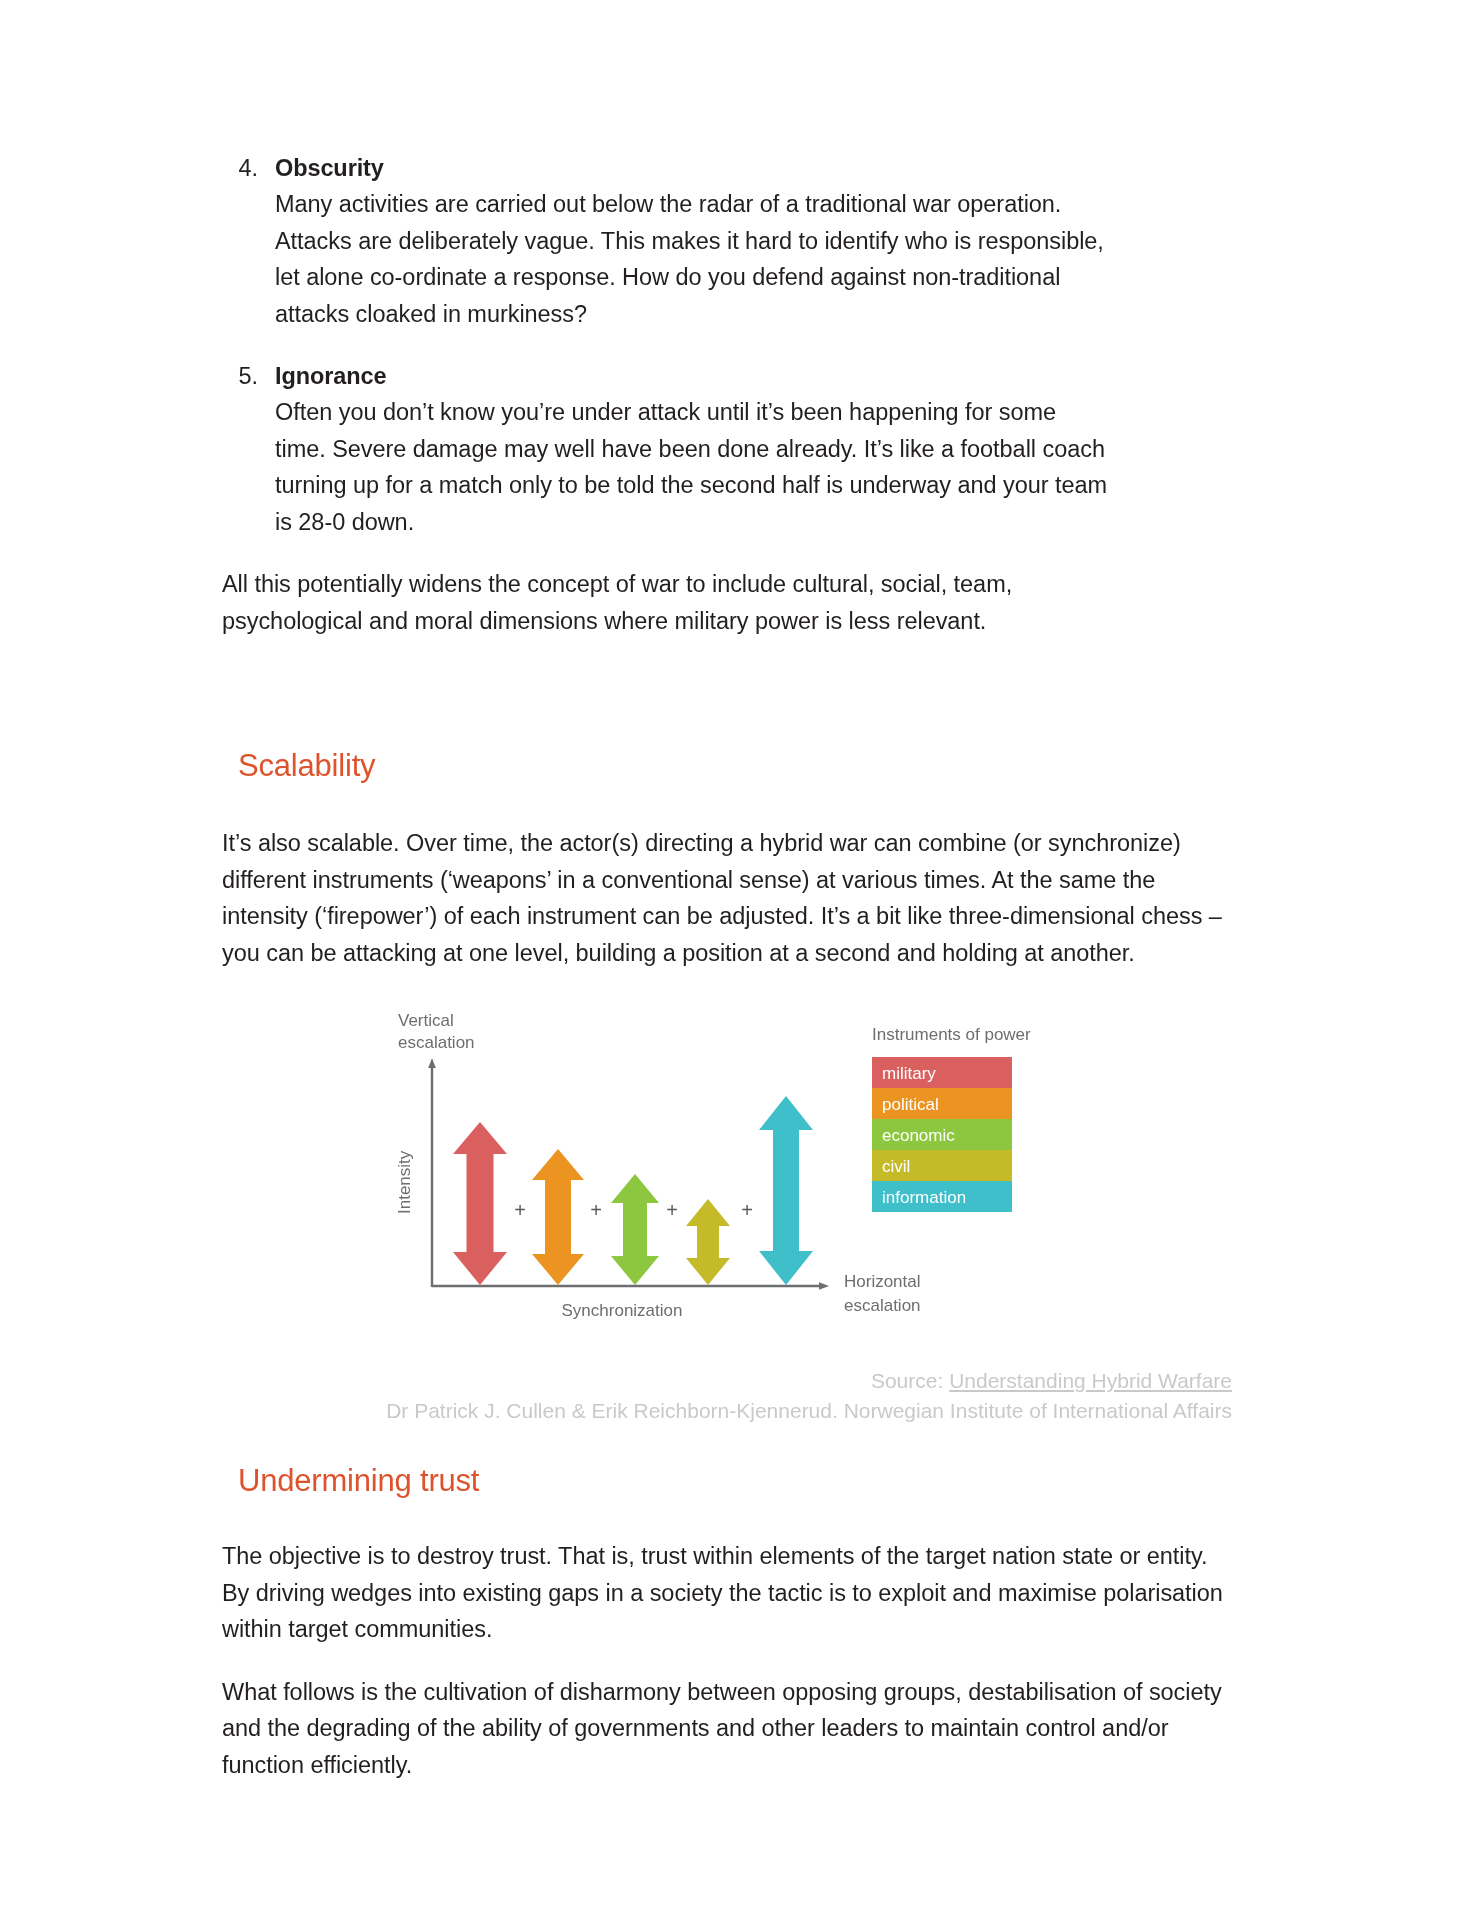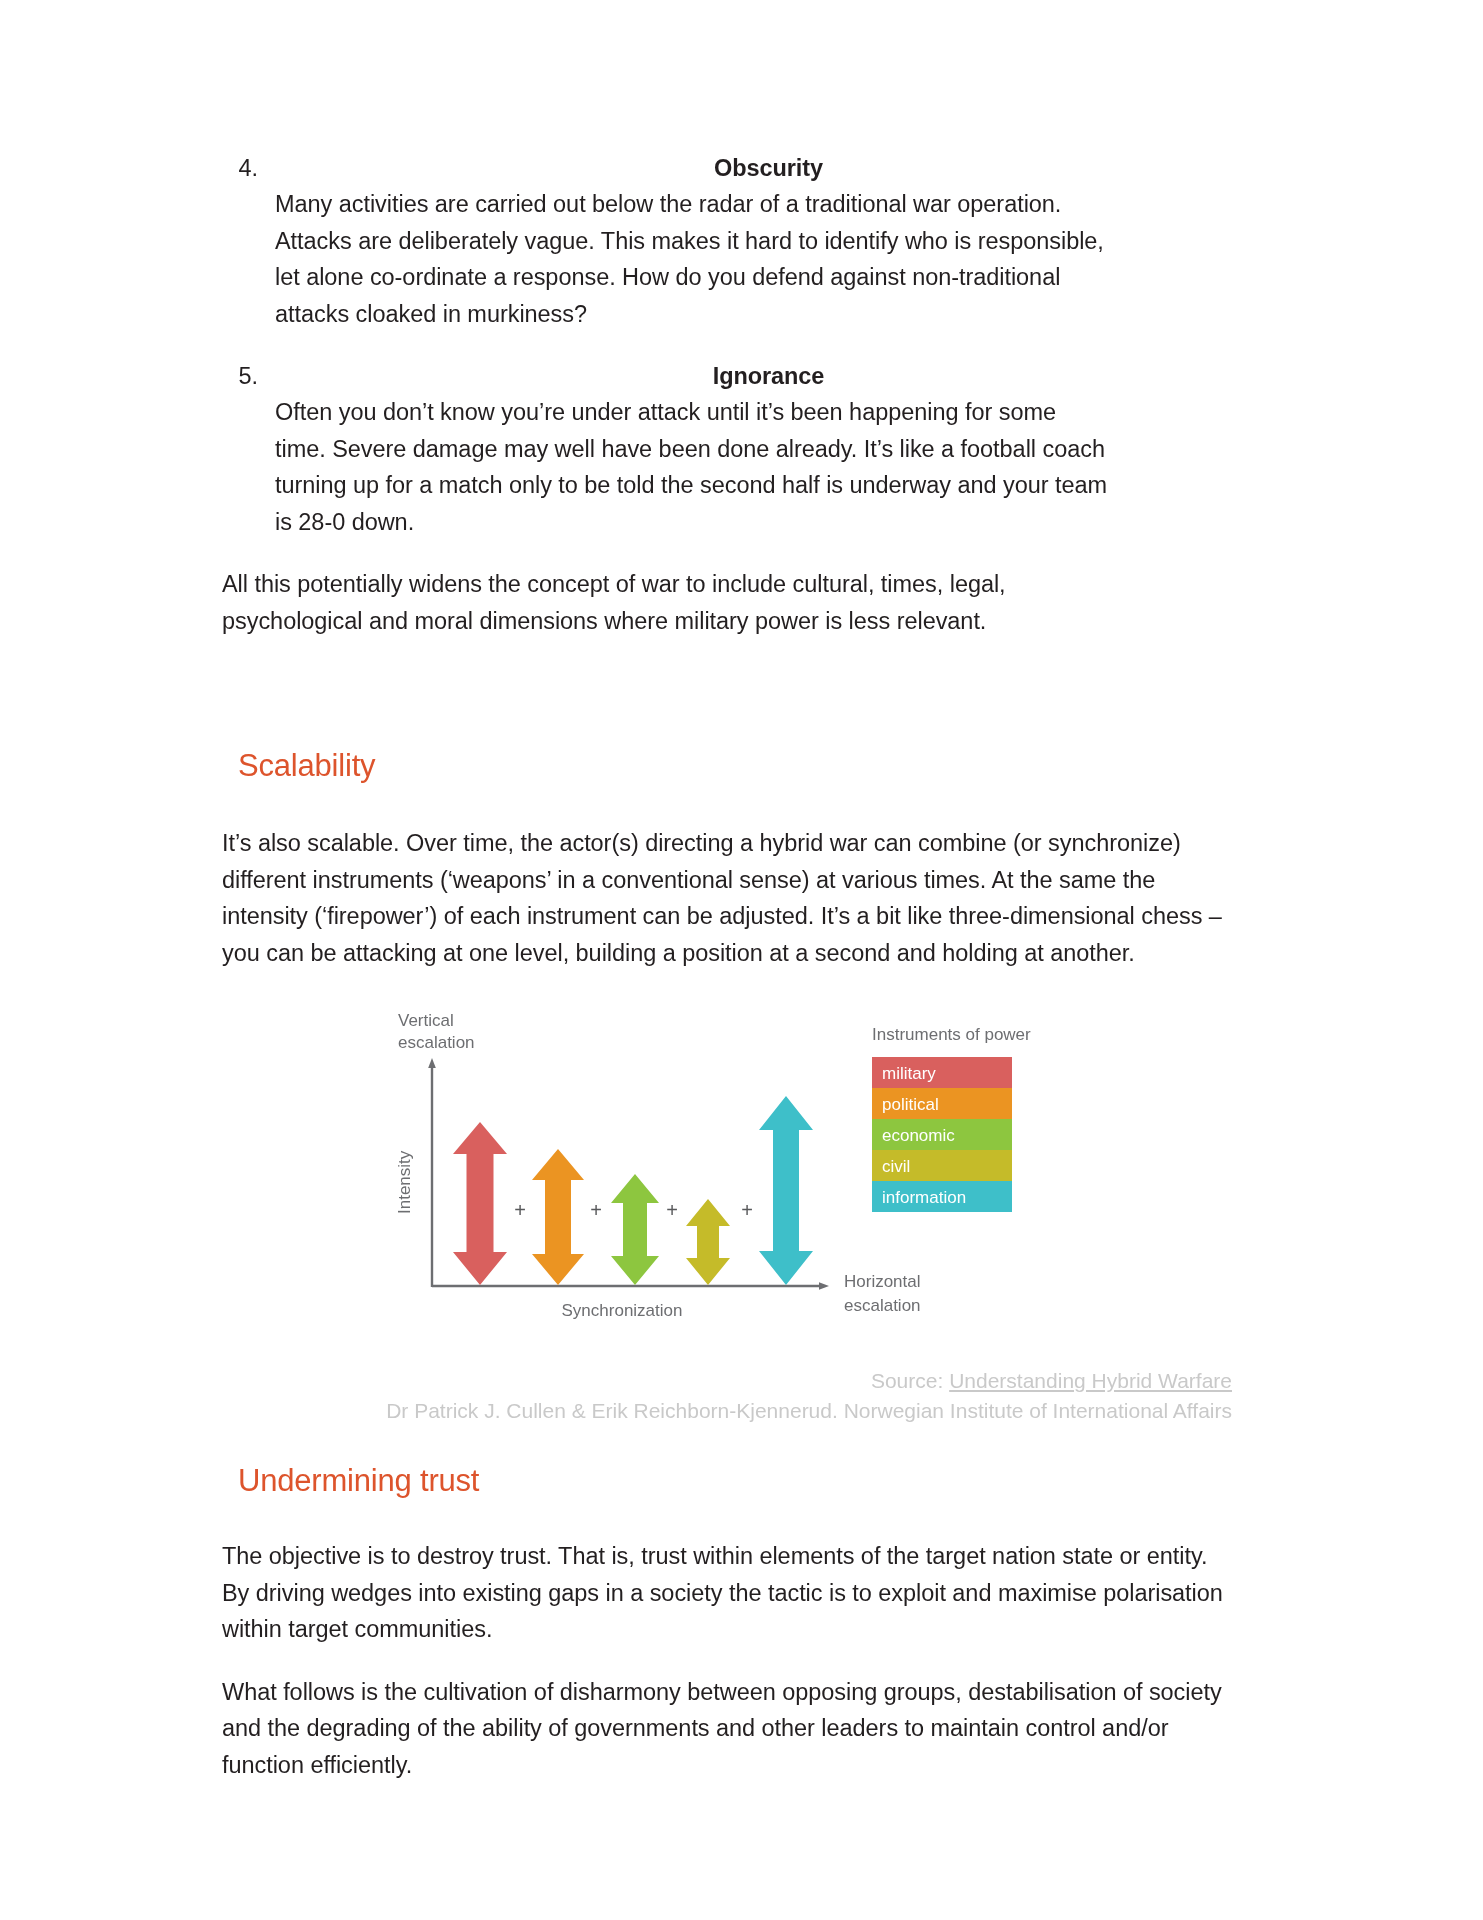--- a/index.html
+++ b/index.html
@@ -49,21 +49,20 @@
     font-size: 23.5px;
     line-height: 36px;
     color: #231f20;
   }
   .item-title {
     font-size: 23.5px;
     line-height: 36px;
     font-weight: bold;
     color: #231f20;
     letter-spacing: -0.1px;
-    text-align: center;
   }
   .item-body {
     font-size: 23.5px;
     line-height: 36.5px;
     color: #231f20;
     letter-spacing: -0.05px;
     max-width: 835px;
   }
 
   
@@ -133,21 +132,21 @@
         <div class="item-title">Obscurity</div>
         <div class="item-body">Many activities are carried out below the radar of a traditional war operation. Attacks are deliberately vague. This makes it hard to identify who is responsible, let alone co-ordinate a response. How do you defend against non-traditional attacks cloaked in murkiness?</div>
       </li>
       <li>
         <span class="marker">5.</span>
         <div class="item-title">Ignorance</div>
         <div class="item-body">Often you don’t know you’re under attack until it’s been happening for some time. Severe damage may well have been done already. It’s like a football coach turning up for a match only to be told the second half is underway and your team is 28-0 down.</div>
       </li>
     </ol>
 
-    <p class="body narrow">All this potentially widens the concept of war to include cultural, times, legal, psychological and moral dimensions where military power is less relevant.</p>
+    <p class="body narrow">All this potentially widens the concept of war to include cultural, social, team, psychological and moral dimensions where military power is less relevant.</p>
 
     <div class="sp-before-scalability"></div>
     <h2 class="section">Scalability</h2>
     <div class="sp-after-scalability"></div>
 
     <p class="body tight">It’s also scalable. Over time, the actor(s) directing a hybrid war can combine (or synchronize) different instruments (‘weapons’ in a conventional sense) at various times. At the same the intensity (‘firepower’) of each instrument can be adjusted. It’s a bit like three-dimensional chess – you can be attacking at one level, building a position at a second and holding at another.</p>
 
     <div class="figure-wrap">
       <div class="figure">
         <svg class="fig-svg" width="820" height="330" viewBox="0 0 820 330" xmlns="http://www.w3.org/2000/svg">

